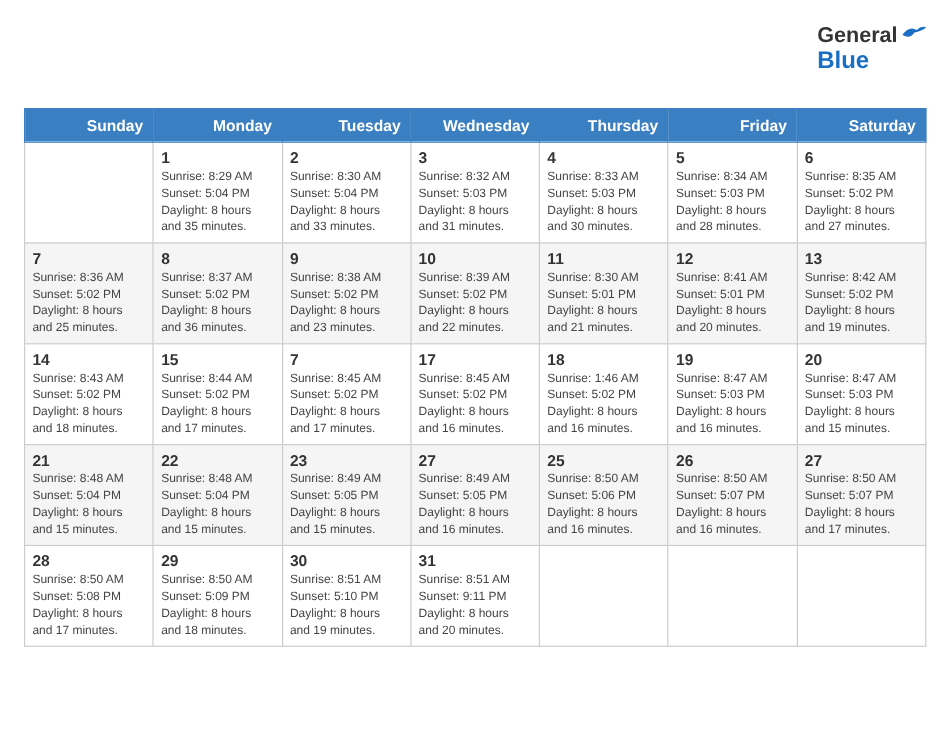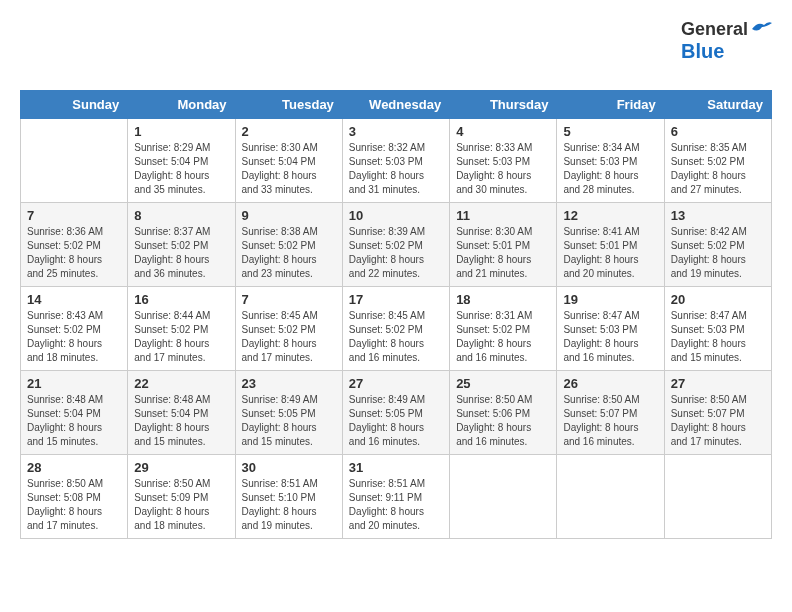--- a/index.html
+++ b/index.html
@@ -225,21 +225,21 @@
       <tr>
         <td>
           <span class="day-number">14</span>
 <div class="day-info">
   <span>Sunrise: 8:43 AM</span><br>
   <span>Sunset: 5:02 PM</span><br>
   <span>Daylight: 8 hours and 18 minutes.</span>
 </div>
         </td>
         <td>
-          <span class="day-number">16</span>
+          <span class="day-number">15</span>
 <div class="day-info">
   <span>Sunrise: 8:44 AM</span><br>
   <span>Sunset: 5:02 PM</span><br>
   <span>Daylight: 8 hours and 17 minutes.</span>
 </div>
         </td>
         <td>
           <span class="day-number">7</span>
 <div class="day-info">
   <span>Sunrise: 8:45 AM</span><br>
@@ -251,21 +251,21 @@
           <span class="day-number">17</span>
 <div class="day-info">
   <span>Sunrise: 8:45 AM</span><br>
   <span>Sunset: 5:02 PM</span><br>
   <span>Daylight: 8 hours and 16 minutes.</span>
 </div>
         </td>
         <td>
           <span class="day-number">18</span>
 <div class="day-info">
-  <span>Sunrise: 8:31 AM</span><br>
+  <span>Sunrise: 1:46 AM</span><br>
   <span>Sunset: 5:02 PM</span><br>
   <span>Daylight: 8 hours and 16 minutes.</span>
 </div>
         </td>
         <td>
           <span class="day-number">19</span>
 <div class="day-info">
   <span>Sunrise: 8:47 AM</span><br>
   <span>Sunset: 5:03 PM</span><br>
   <span>Daylight: 8 hours and 16 minutes.</span>

